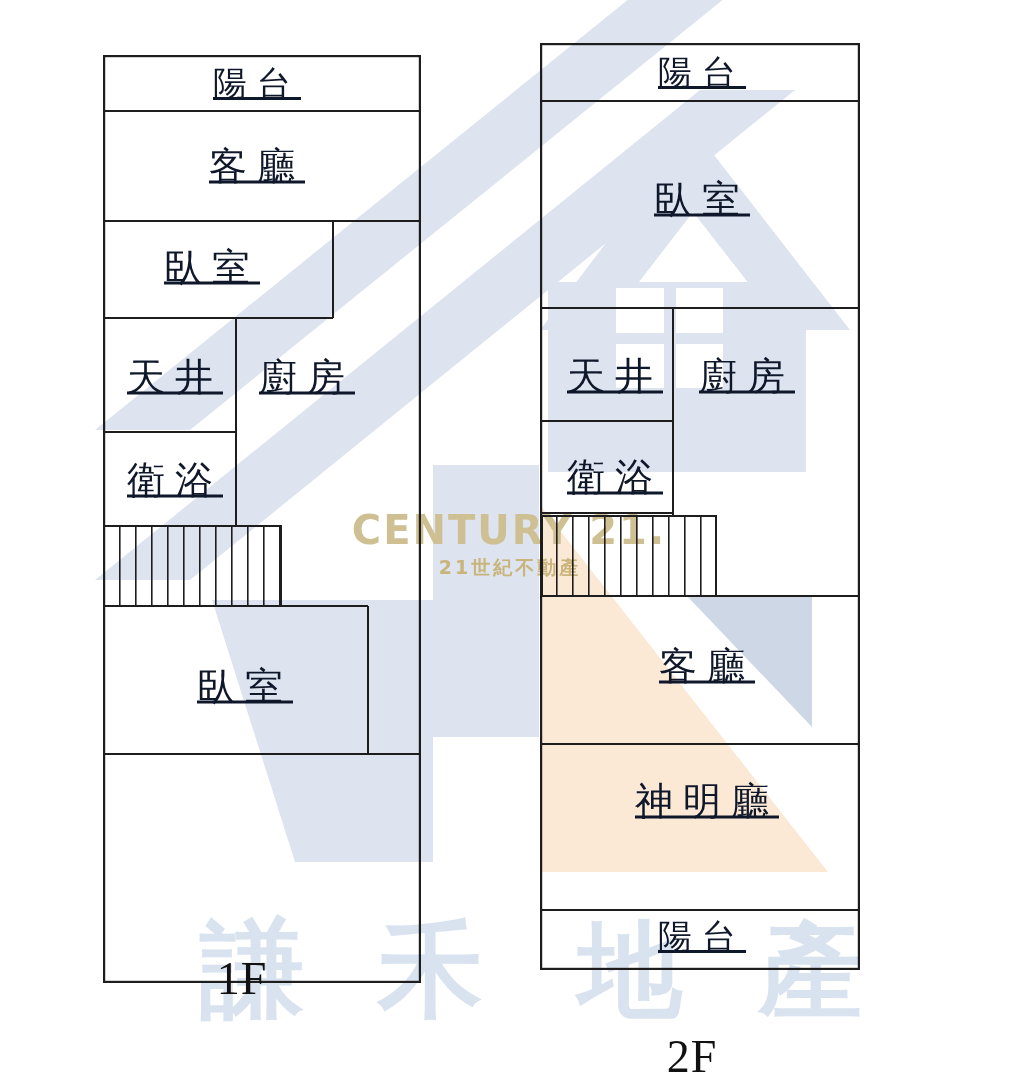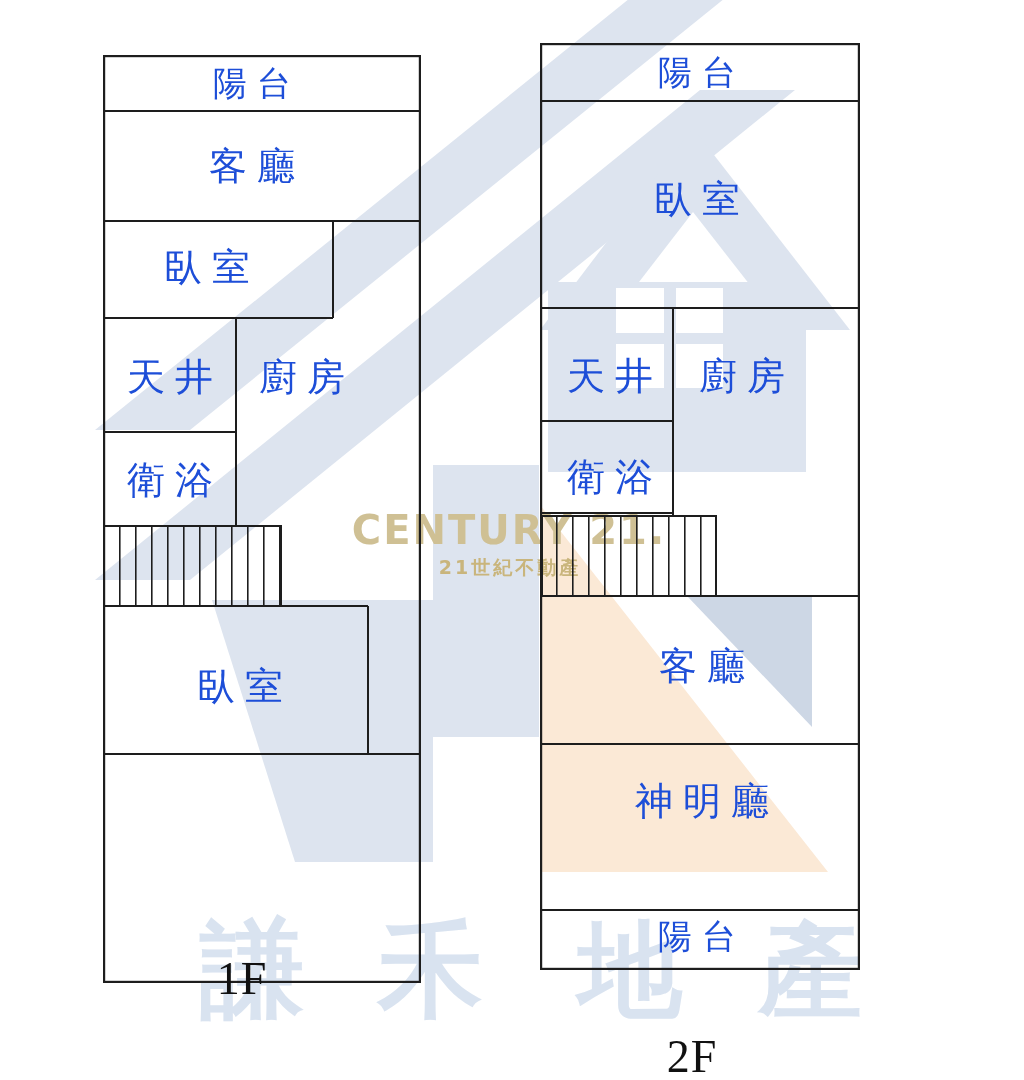--- a/index.html
+++ b/index.html
@@ -23,21 +23,21 @@
     position:absolute;top:972px;transform:translate(-50%,-50%);
     font-family:"DejaVu Sans","Liberation Sans",sans-serif;
     font-weight:bold;font-size:104px;color:#d9e3f0;white-space:nowrap;
   }
   
   .plan{position:absolute;z-index:2;}
   .plan line,.plan rect{stroke:#1d1d1d;}
   
   .room-label{
     position:absolute;z-index:3;transform:translate(-50%,-50%);
-    font-size:38px;letter-spacing:10px;text-indent:10px;color:#1d4ed8;white-space:nowrap;
+    font-size:38px;letter-spacing:10px;text-indent:10px;color:#0f172a;white-space:nowrap;text-decoration:underline;
   }
   .room-label.small{font-size:34px;}
   .floor-label{
     position:absolute;z-index:3;transform:translate(-50%,-50%);
     font-size:46px;color:#111;white-space:nowrap;letter-spacing:1px;
   }
   #title{
     position:absolute;left:493px;top:22px;transform:translate(-50%,-50%);z-index:3;
     font-size:27px;letter-spacing:4px;color:#0c0c0c;white-space:nowrap;
   }

